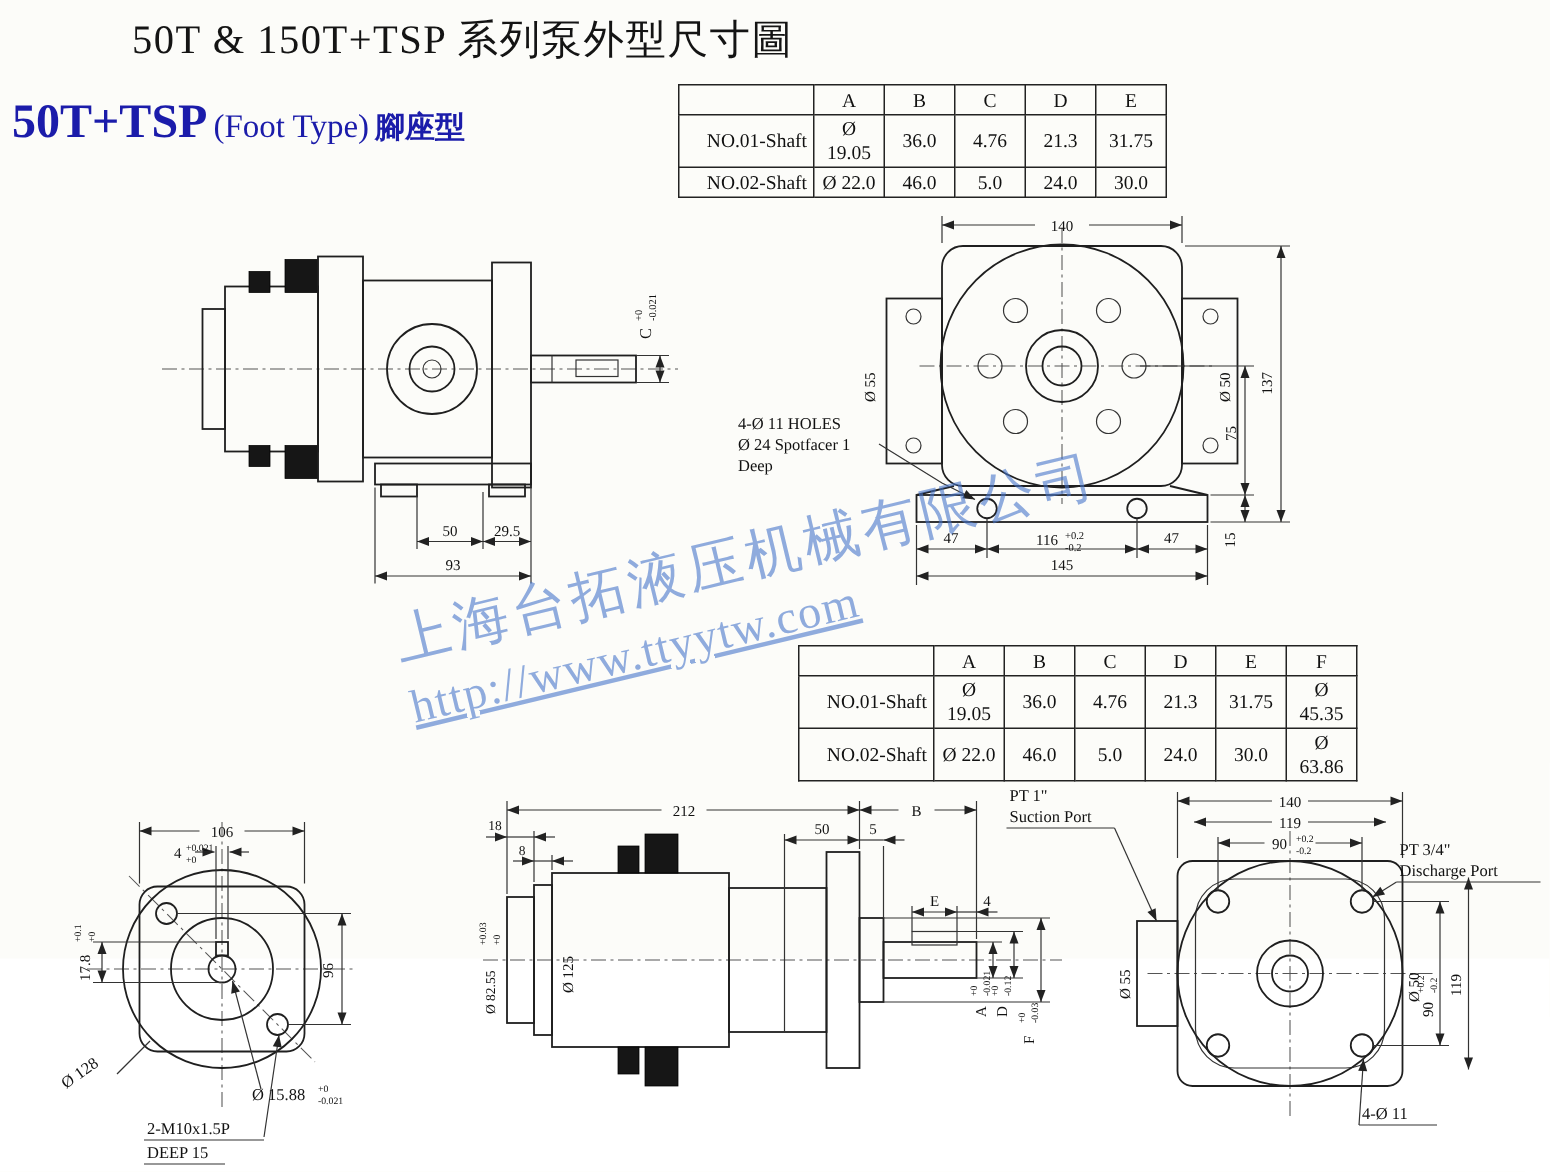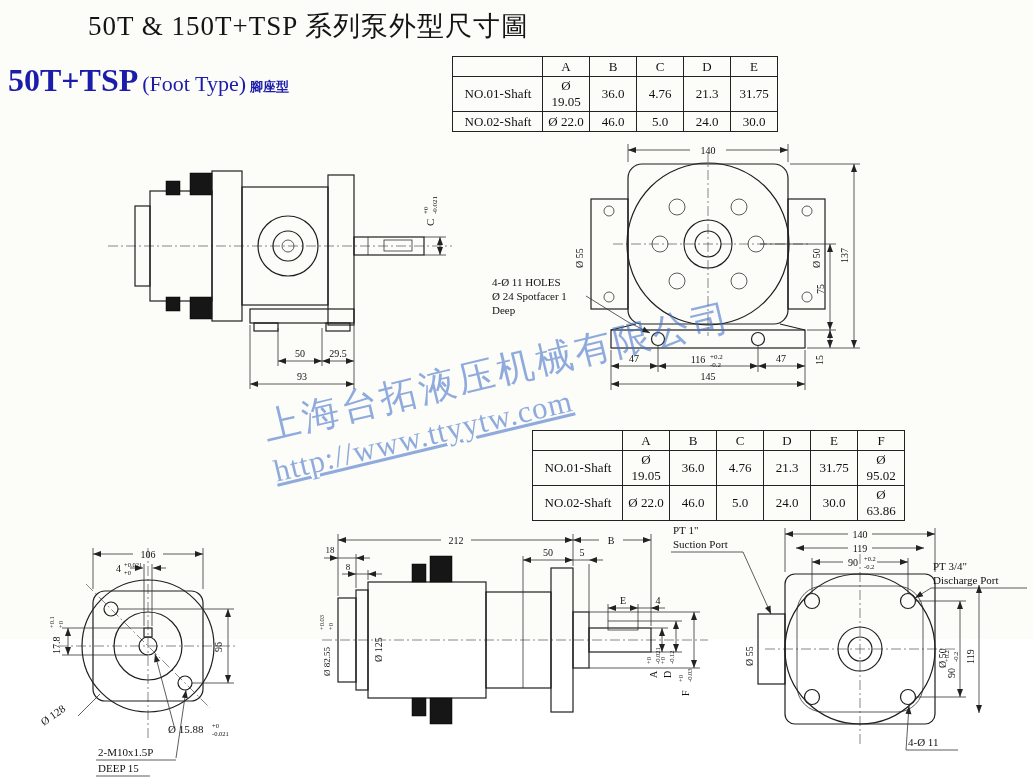--- a/index.html
+++ b/index.html
@@ -3,27 +3,27 @@
 <meta charset="utf-8">
 <style>
   * { margin:0; padding:0; box-sizing:border-box; }
   html,body { width:1033px; height:781px; }
   body { background:#fff; font-family:"Liberation Serif", serif; position:relative; overflow:hidden; }
   .page { position:absolute; left:0; top:0; width:1033px; height:639px; background:#fcfcf9; }
   .title { position:absolute; left:88px; top:8px; font-size:27px; color:#141414; letter-spacing:1px; white-space:nowrap; }
   .heading { position:absolute; color:#1b1caa; white-space:nowrap; }
   .heading .model { font-weight:bold; font-size:32px; }
   .heading .htype { font-size:22px; }
-  .heading .hcn { font-weight:bold; font-size:13px;font-family:Liberation Mono, monospace; }
+  .heading .hcn { font-weight:bold; font-size:20px;font-family:Liberation Mono, monospace; }
   .foot-heading { left:8px; top:62px; }
   .flange-heading { left:8px; top:438px; }
   table.dims { position:absolute; border-collapse:collapse; font-size:13px; color:#111; background:#fcfcf9; }
   table.dims th, table.dims td { border:1px solid #222; text-align:center; padding:1px 4px; height:20px; font-weight:normal; }
   table.dims th { width:47px; }
-  table.dims .rowlabel { width:90px; text-align:center; padding-left:5px; }
+  table.dims .rowlabel { width:90px; text-align:right; padding-left:5px; }
   .foot-table { left:452px; top:56px; }
   .flange-table { left:532px; top:430px; }
   svg.drawing { position:absolute; overflow:visible; }
   svg text { font-family:"Liberation Serif", serif; fill:#111; }
   .outline { fill:none; stroke:#1f1f1f; stroke-width:1.2; }
   .thin { fill:none; stroke:#333; stroke-width:0.8; }
   .dim { fill:none; stroke:#333; stroke-width:0.8; }
   .cl { fill:none; stroke:#555; stroke-width:0.7; stroke-dasharray:10 3 2 3; }
   .hatch { fill:#161616; stroke:#000; stroke-width:0.5; }
   .watermark { position:absolute; left:258px; top:404px; transform:rotate(-13.5deg); transform-origin:0 0; color:rgba(70,116,202,0.6); pointer-events:none; z-index:40; white-space:nowrap; }
@@ -183,21 +183,21 @@
         <th>E</th>
         <th>F</th>
       </tr>
       <tr>
         <td class="rowlabel">NO.01-Shaft</td>
         <td>Ø 19.05</td>
         <td>36.0</td>
         <td>4.76</td>
         <td>21.3</td>
         <td>31.75</td>
-        <td>Ø 95.02</td>
+        <td>Ø 45.35</td>
       </tr>
       <tr>
         <td class="rowlabel">NO.02-Shaft</td>
         <td>Ø 22.0</td>
         <td>46.0</td>
         <td>5.0</td>
         <td>24.0</td>
         <td>30.0</td>
         <td>Ø 63.86</td>
       </tr>

